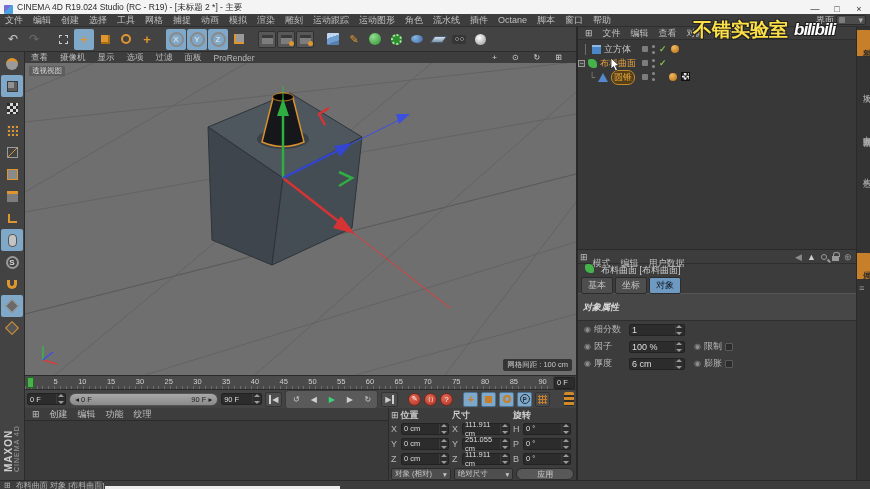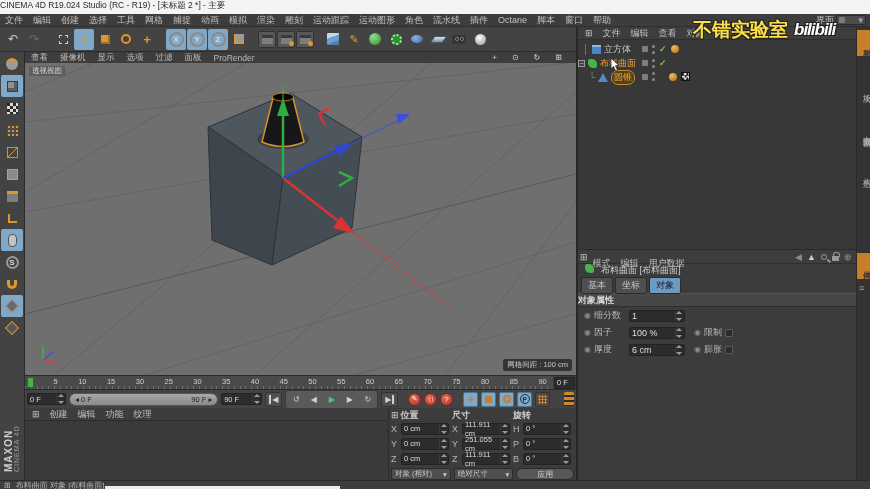--- a/index.html
+++ b/index.html
@@ -5,21 +5,21 @@
   * { margin:0; padding:0; box-sizing:border-box; }
   html,body { background:#222; }
   .app { position:relative; width:870px; height:489px; background:#3c3c3c;
          font-family:"Liberation Sans", sans-serif; font-size:9px; color:#c4c4c4;
          overflow:hidden; user-select:none; }
   .abs { position:absolute; }
   .row { display:flex; align-items:center; }
 
   
   .titlebar { left:0; top:0; width:870px; height:14px; background:#f4f4f4; color:#2a2a2a;
-              display:flex; align-items:flex-start; font-size:8.5px;flex-direction:column; }
+              display:flex; align-items:flex-end; font-size:8.5px; }
   .appicon { width:9px; height:9px; margin:0 4px 0 4px; border-radius:1px;
              background:linear-gradient(135deg,#7a6cd8 0 40%,#4aa3e0 40%); }
   .winbtn { width:22px; text-align:center; color:#333; font-size:9px; }
 
   
   .menubar { left:0; top:14px; width:870px; height:13px; background:#3d3d3d;
              display:flex; align-items:center; color:#c0c0c0; border-bottom:1px solid #2e2e2e; }
   .mitem { padding:0 5px; white-space:nowrap; }
   .iface { margin-left:auto; display:flex; align-items:center; gap:2px; padding-right:4px; }
   .ifacebox { width:30px; height:10px; background:#4c4c4c; border:1px solid #2c2c2c; border-radius:2px;
@@ -122,22 +122,22 @@
   .amicons { margin-left:auto; display:flex; align-items:center; gap:5px; padding-right:6px; }
   .mag { width:6px; height:6px; border:1.5px solid #999; border-radius:50%; position:relative; }
   .mag::after { content:""; position:absolute; left:5px; top:5px; width:4px; height:1.5px; background:#999; transform:rotate(45deg); }
   .lock { width:7px; height:5px; background:#999; position:relative; margin-top:4px; }
   .lock::before { content:""; position:absolute; left:1px; top:-4px; width:5px; height:4px;
                   border:1.5px solid #999; border-bottom:none; border-radius:3px 3px 0 0; }
   .amtitle { height:14px; display:flex; align-items:flex-start; padding-left:5px; gap:4px; color:#cfcfcf; }
   .amtabs { height:15px; display:flex; align-items:center; gap:2px; padding-left:3px; }
   .atab { padding:1px 6px; background:#4e4e4e; border:1px solid #2c2c2c; border-radius:2px; color:#c4c4c4; }
   .atab.act { background:#6e9ac2; color:#101820; }
-  .asection { height:14px; background:#474747; border-top:1px solid #555; border-bottom:1px solid #2e2e2e;
-              display:flex; align-items:center; color:#d8d8d8; font-weight:bold; }
+  .asection { height:28px; background:#474747; border-top:1px solid #555; border-bottom:1px solid #2e2e2e;
+              display:flex; align-items:center; padding-left:5px; color:#d8d8d8; font-weight:bold;font-style:italic; }
   .arow { display:flex; align-items:center; height:17px; padding-left:6px; gap:3px; color:#b8b8b8; }
   .radio { color:#8e8e8e; font-size:8px; }
   .albl { width:32px; }
   .fld { display:flex; align-items:center; background:#2c2c2c; border:1px solid #222; border-radius:2px;
          height:12px; padding:0 2px; color:#ddd; }
   .fld .val { flex:1; padding-right:2px; }
   .spin { width:7px; height:10px; display:flex; flex-direction:column; align-items:center; justify-content:space-between; border-left:1px solid #3a3a3a; padding-left:1px;}
   .spin::before { content:""; border-left:3px solid transparent; border-right:3px solid transparent; border-bottom:3px solid #9a9a9a; }
   .spin::after { content:""; border-left:3px solid transparent; border-right:3px solid transparent; border-top:3px solid #9a9a9a; }
   .chk { width:8px; height:8px; background:#2c2c2c; border:1px solid #5a5a5a; border-radius:1px; }

